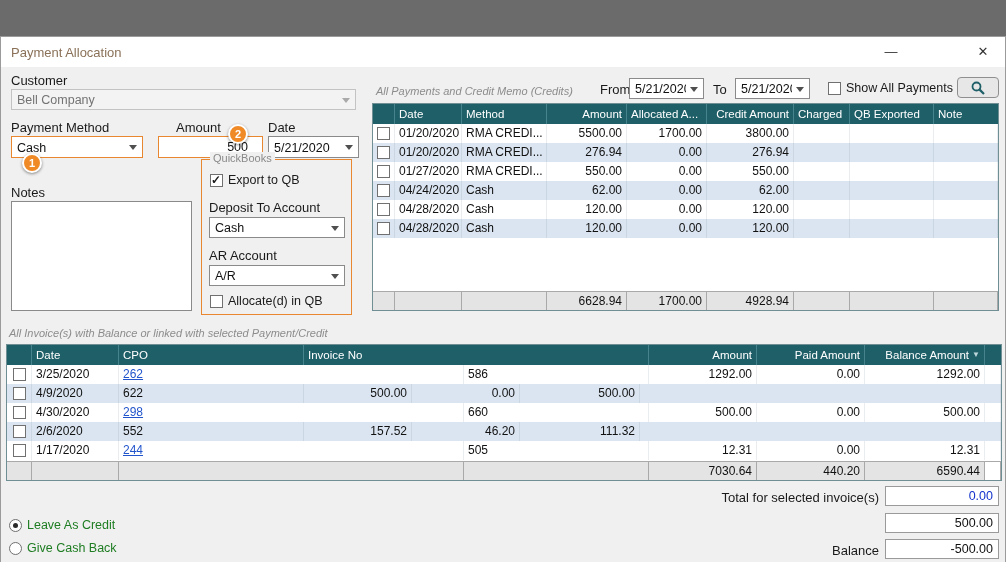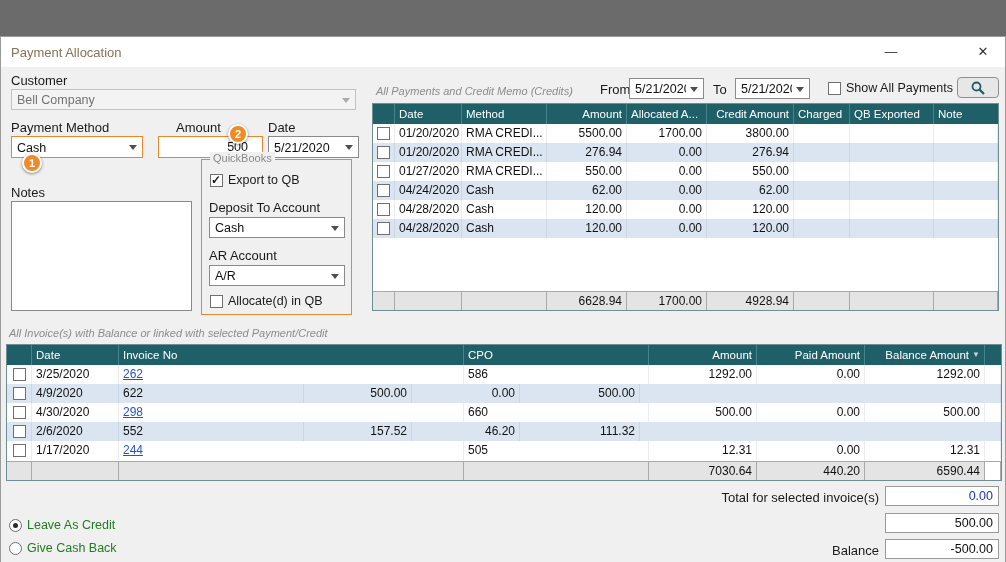--- a/index.html
+++ b/index.html
@@ -237,22 +237,22 @@
       <div class="td pc8"></div>
     </div>
   </div>
 
   <span class="cap" style="left:8px;top:290px;">All Invoice(s) with Balance or linked with selected Payment/Credit</span>
 
   <div class="tbl" style="left:5px;top:307px;width:996px;height:137px;">
     <div class="thead">
       <div class="th ic0"></div>
       <div class="th ic1">Date</div>
+      <div class="th ic3">CPO</div>
       <div class="th ic2">Invoice No</div>
-      <div class="th ic3">CPO</div>
       <div class="th ic4 num">Amount</div>
       <div class="th ic5 num">Paid Amount</div>
       <div class="th ic6 hdr-balance">
         <span>Balance Amount</span>
         <span class="sort">▼</span>
       </div>
       <div class="th ic7" style="border-right:none;"></div>
     </div>
 
     <div class="trow">

